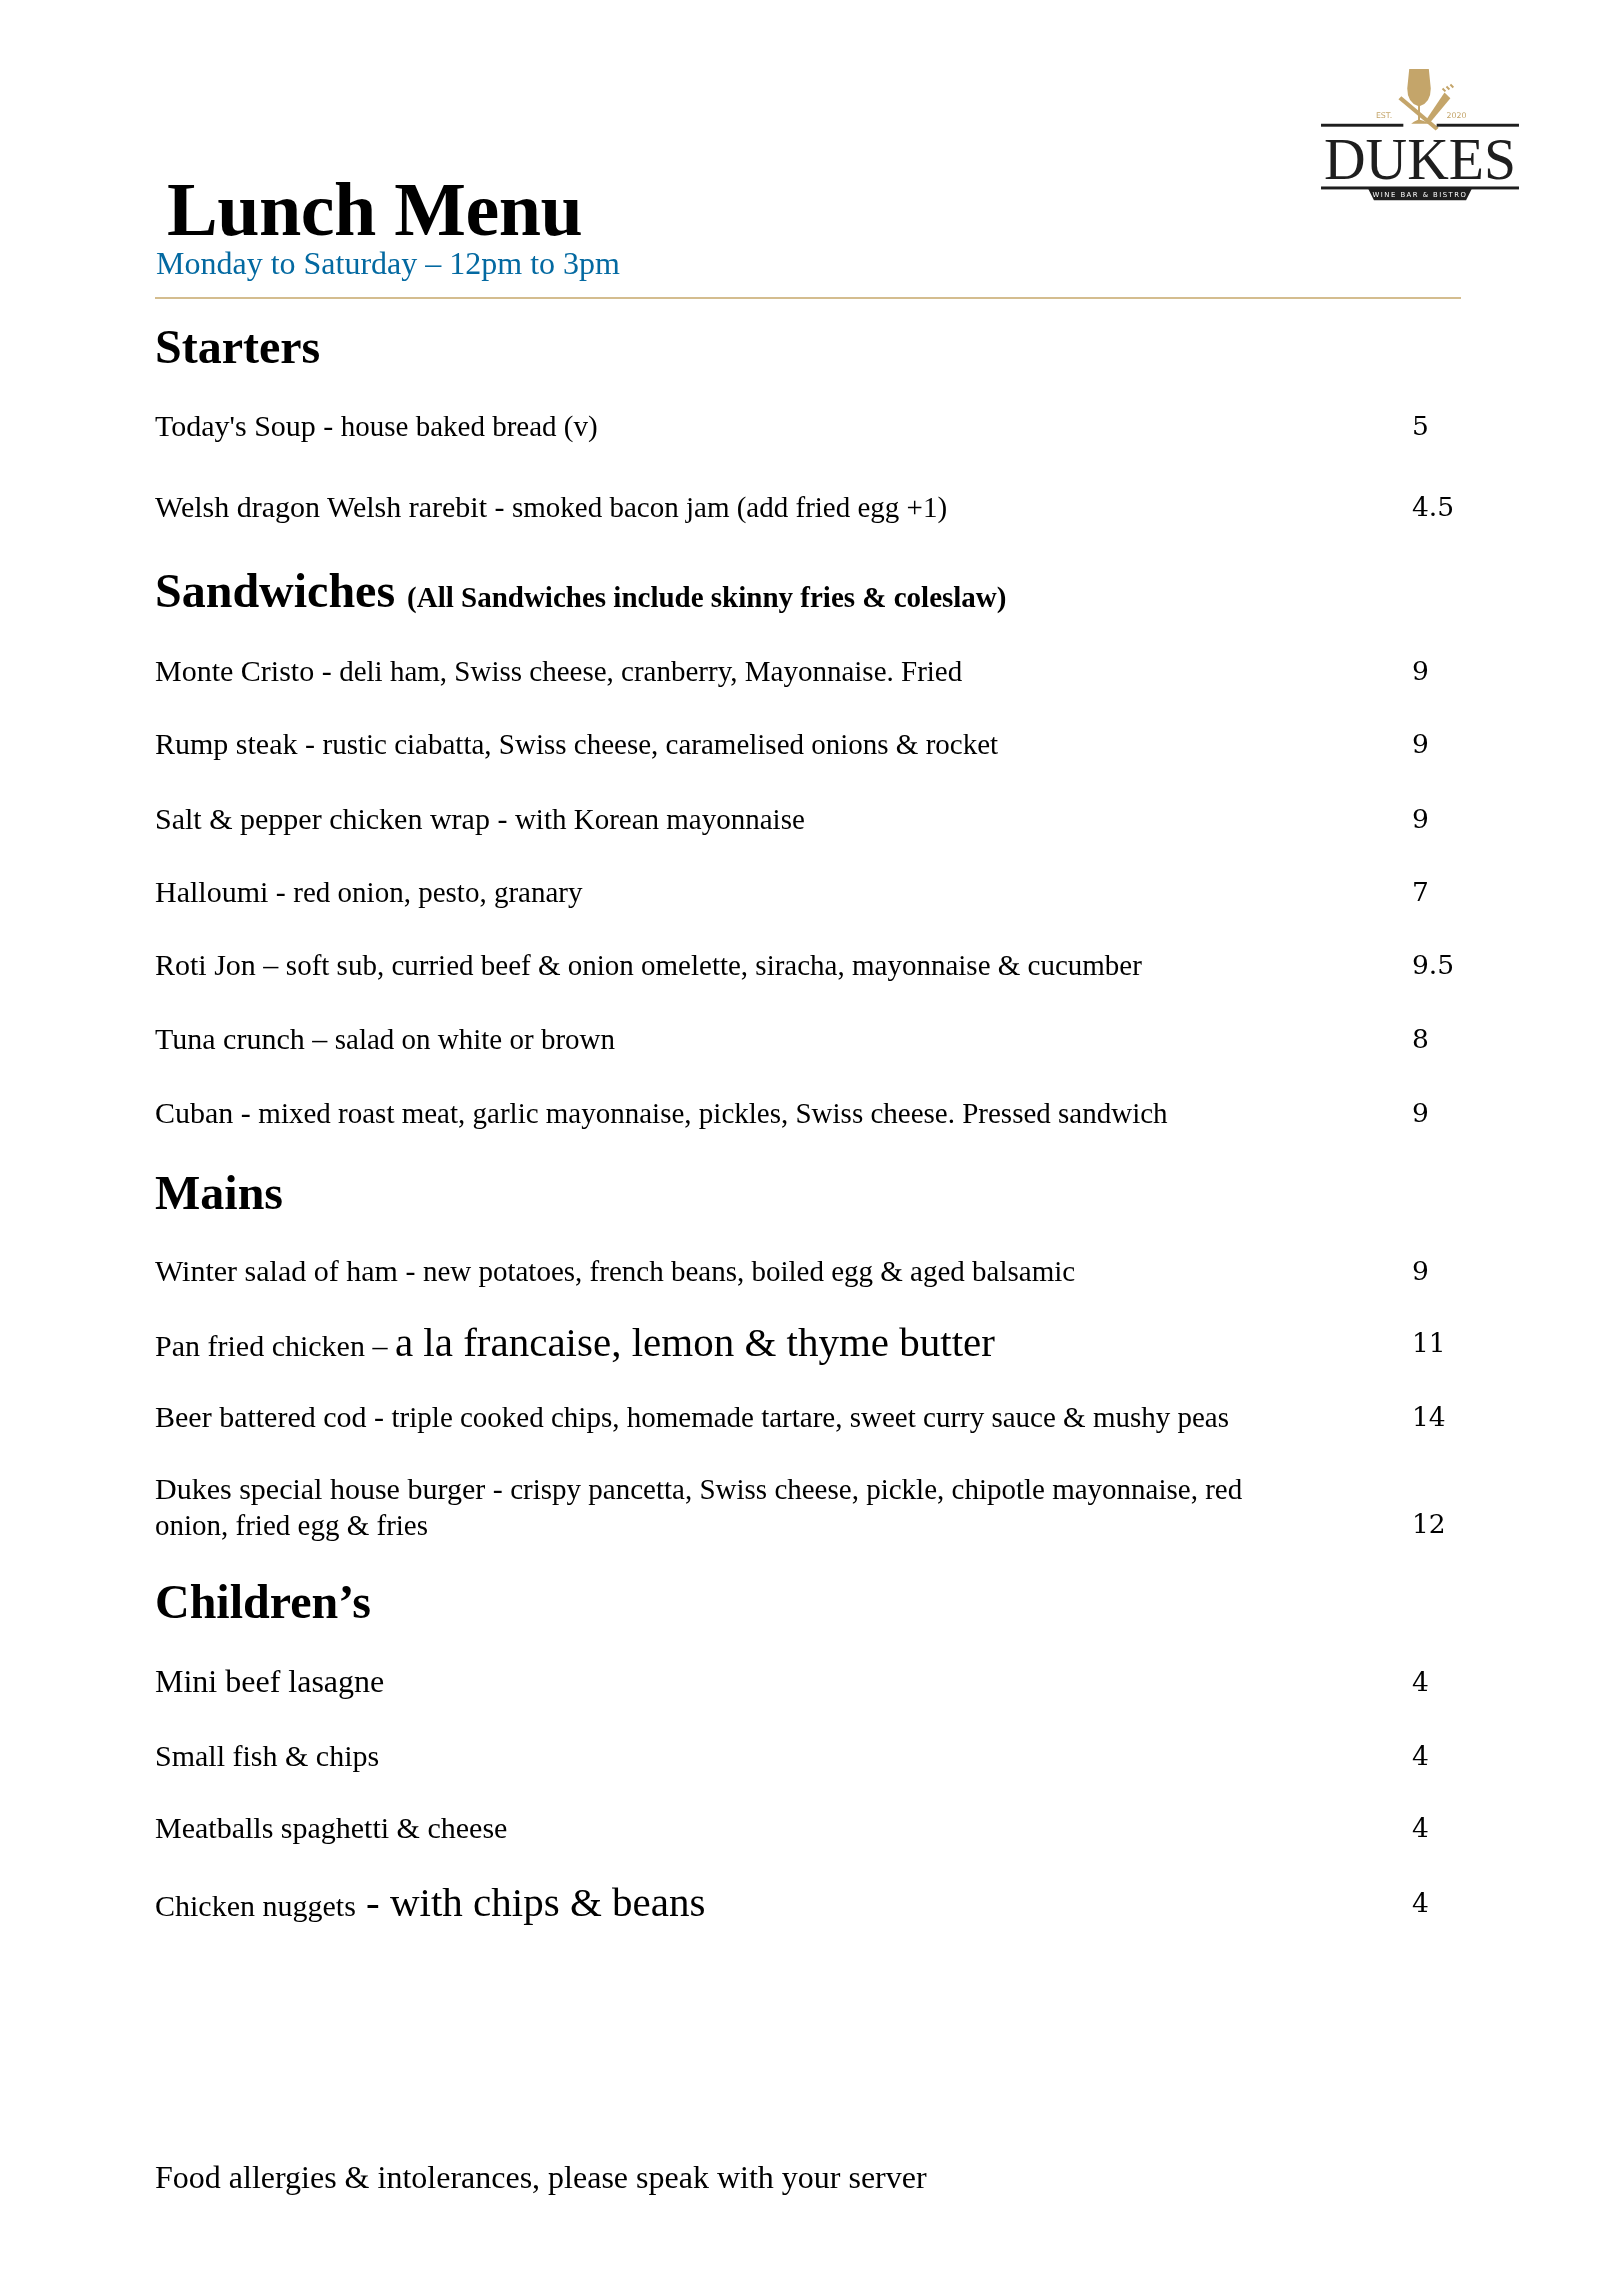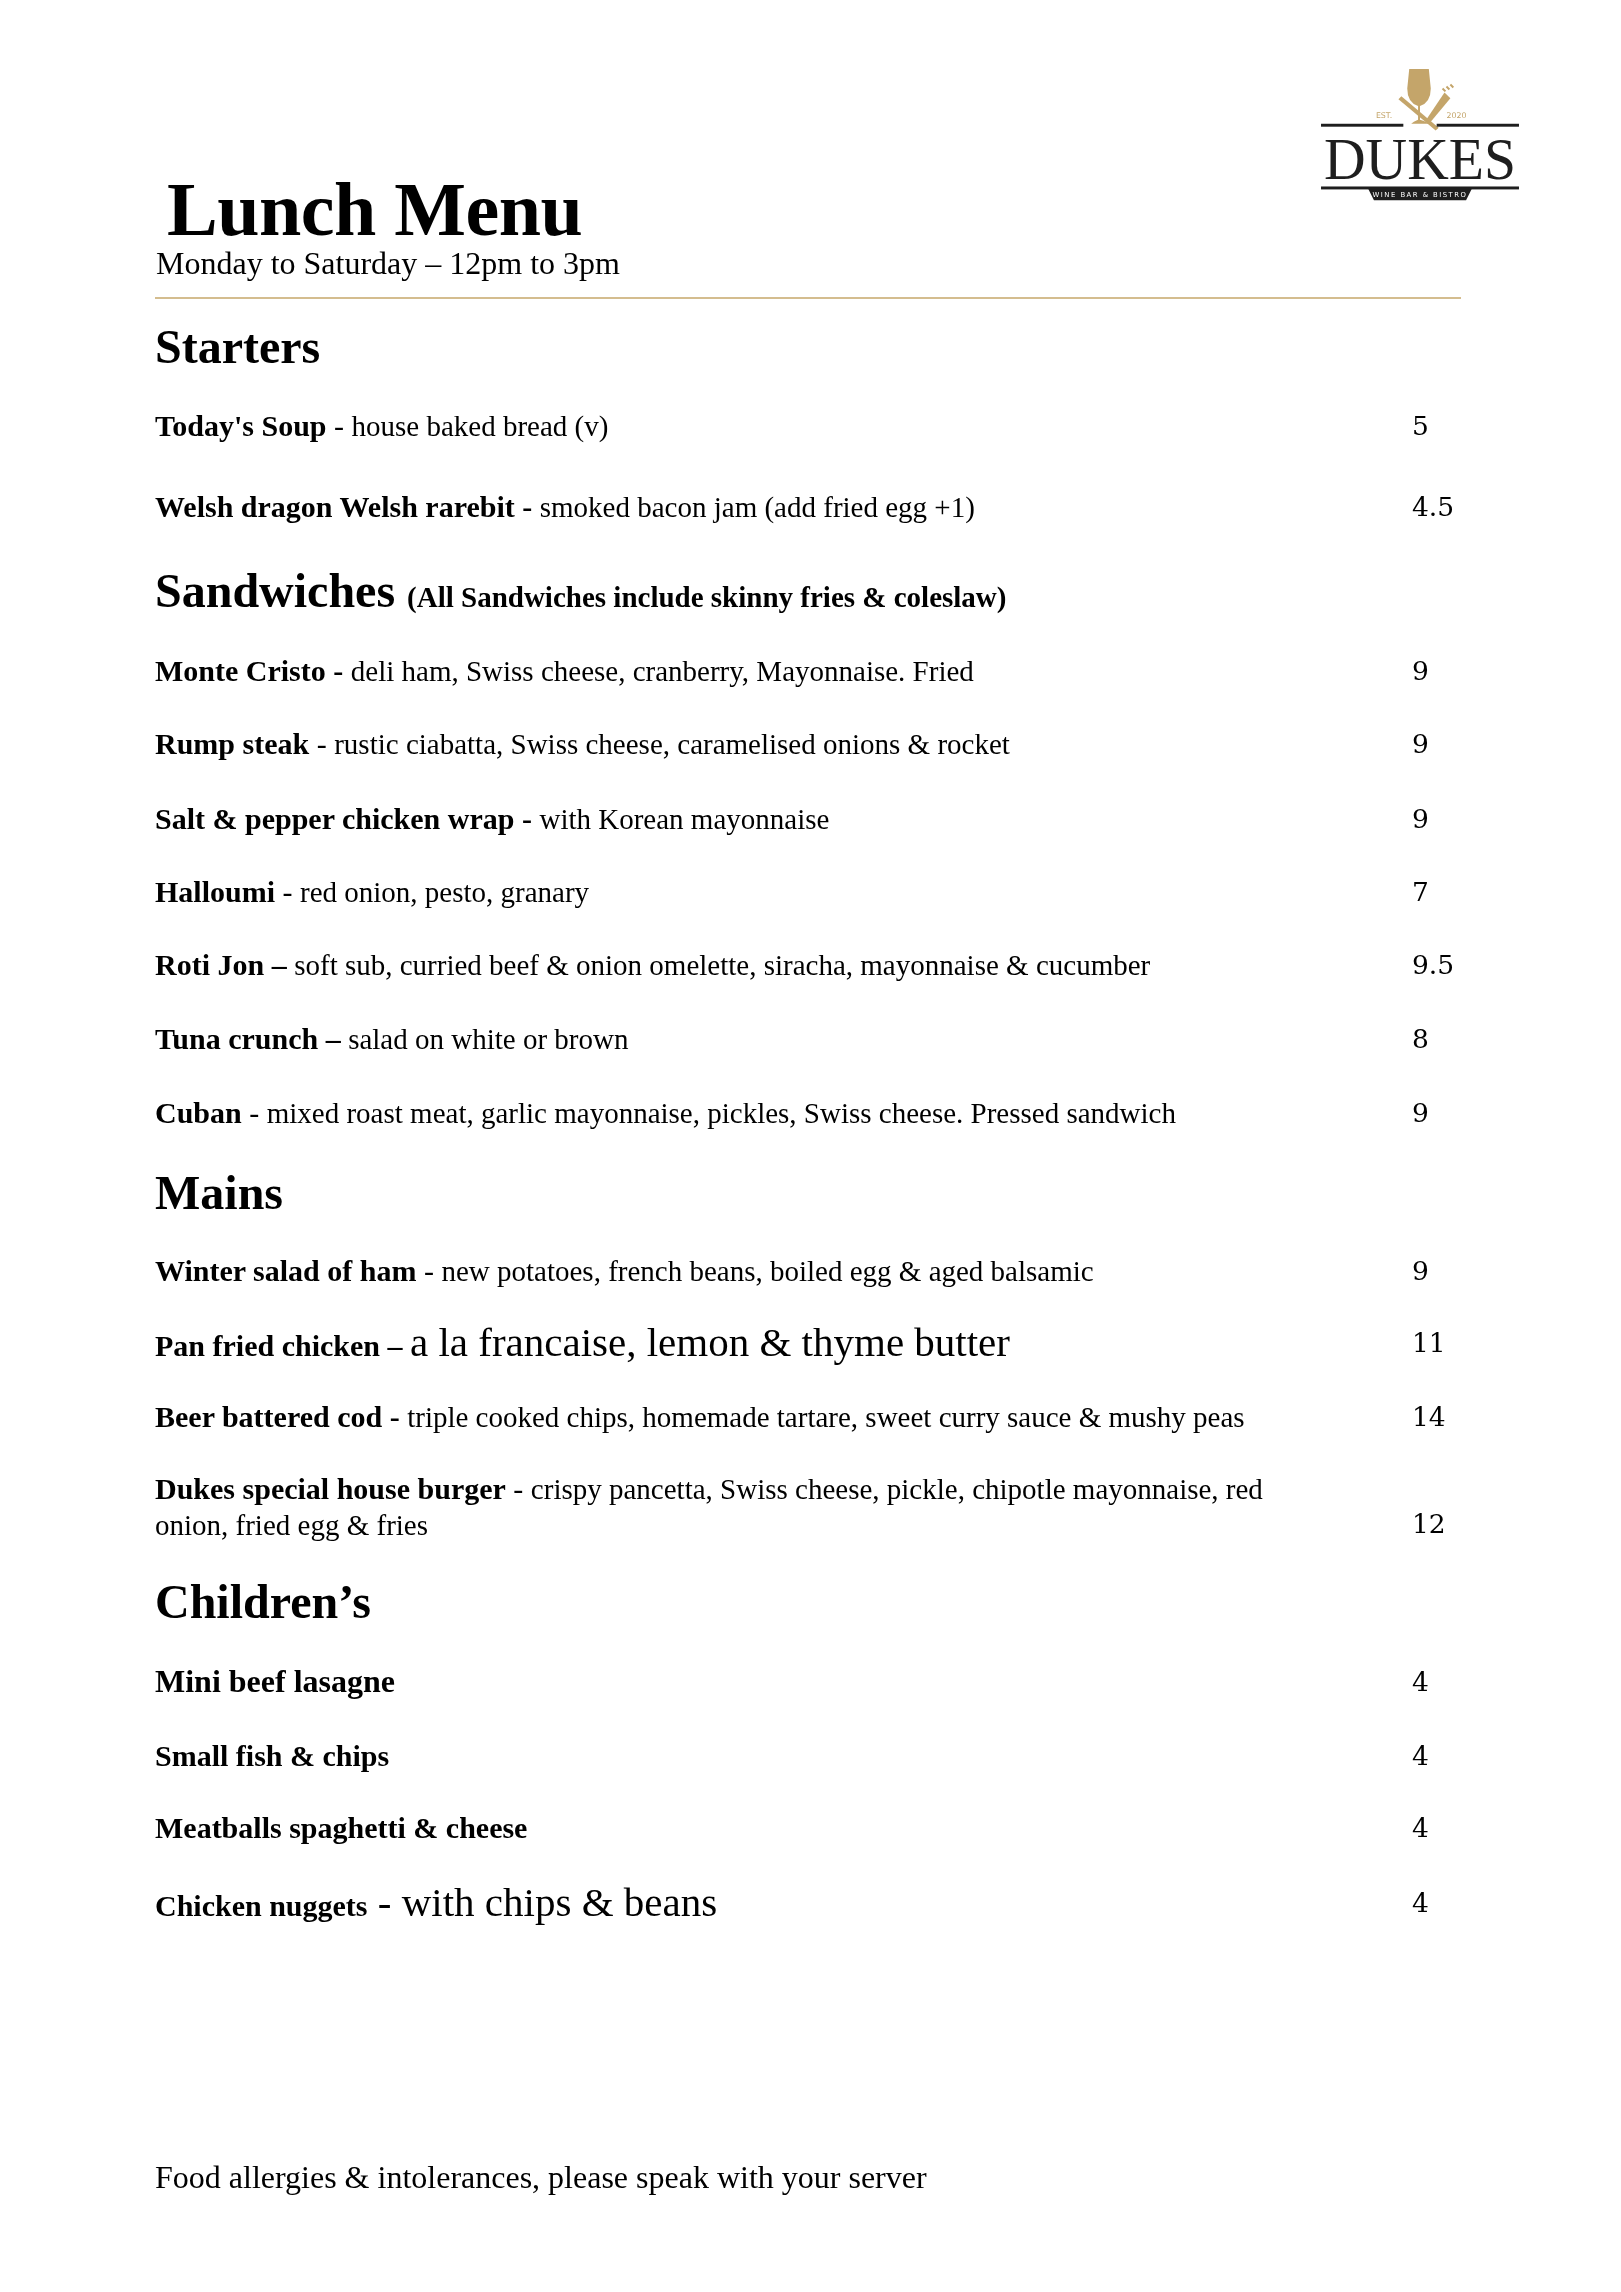--- a/index.html
+++ b/index.html
@@ -1,26 +1,26 @@
 <!DOCTYPE html>
 <html><head>
 <meta charset="utf-8">
 <style>
   html, body { margin: 0; padding: 0; background: #ffffff; }
   body { width: 1621px; height: 2293px; position: relative; overflow: hidden;
          font-family: "Liberation Serif", serif; color: #000; }
   .abs { position: absolute; }
   .logo { left: 1321px; top: 63px; width: 198px; height: 147px; }
   .title { left: 155px; top: 159px; font-size: 76px; font-weight: bold; line-height: 1; margin: 12px; letter-spacing: -0.5px; }
-  .subtitle { left: 156px; top: 247px; font-size: 32px; color: #000000; line-height: 1; }
+  .subtitle { left: 156px; top: 247px; font-size: 32px; color: #0369a1; line-height: 1; }
   .rule { left: 155px; top: 297px; width: 1306px; height: 2px; background: #d4bd8f; }
   .section { left: 155px; font-size: 48px; font-weight: bold; line-height: 1; white-space: nowrap; }
   .section .note { font-size: 29px; font-weight: bold; text-align: center; }
   .item { left: 155px; width: 1157px; font-size: 30px; line-height: 35px; }
-  .item .name { font-weight: bold; }
+  .item .name { font-weight: normal; }
   .item .desc { font-size: 29px; }
   .item .desc.lg { font-size: 41px; }
   .price { left: 1412px; font-size: 29px; line-height: 35px; font-family: "DejaVu Serif", serif; font-size: 26.5px; }
   .footer { left: 155px; top: 2161px; font-size: 32px; line-height: 1; }
 </style>
 </head>
 <body>
 
 <div class="abs logo">
   <svg width="198" height="147" viewBox="0 0 202 150">

